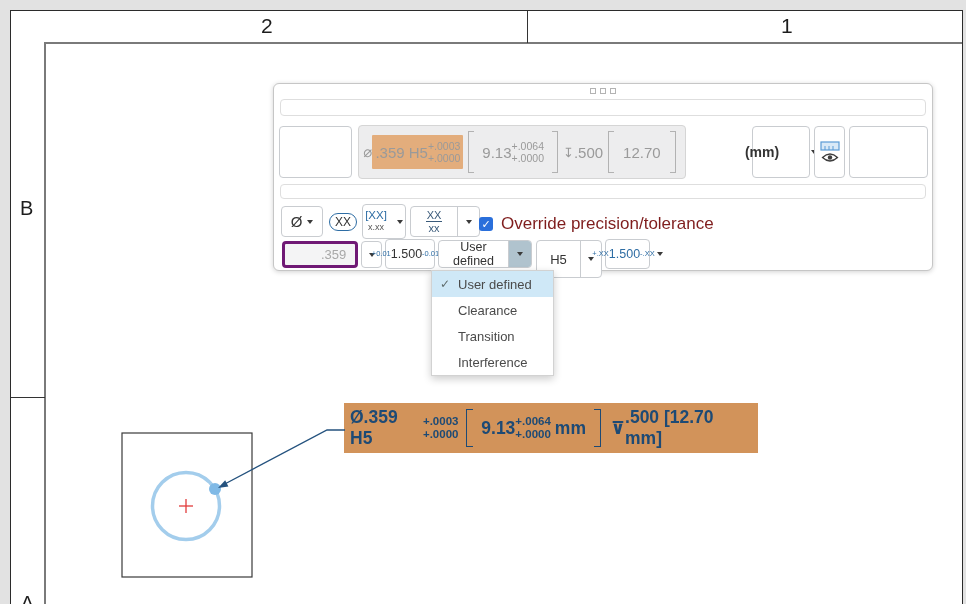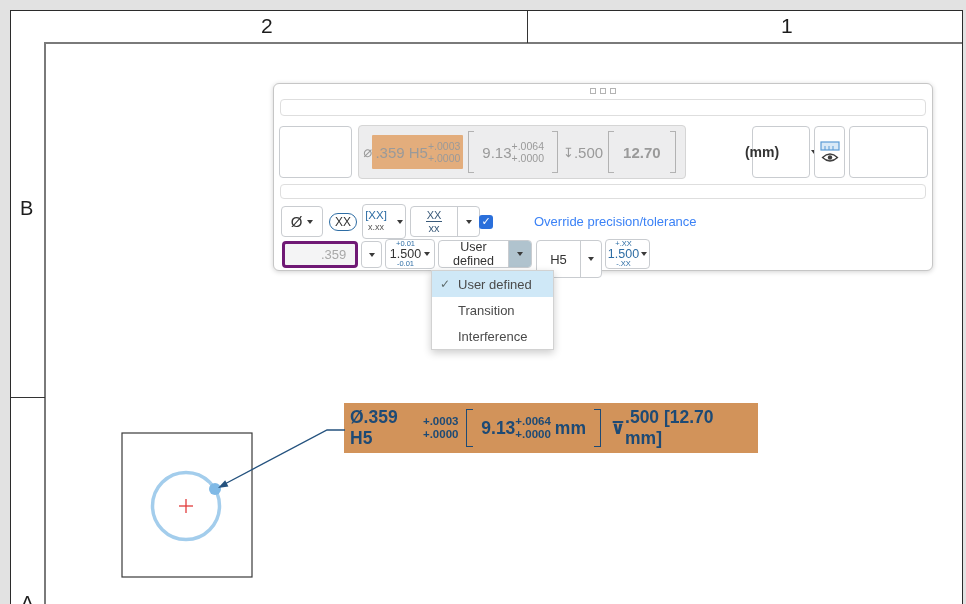--- a/index.html
+++ b/index.html
@@ -37,26 +37,26 @@
 
   
   .oval{border:1.6px solid #2e6da4;border-radius:10px;padding:1px 5px;font-size:12px;color:#333;}
   .dual-top{color:#2e6da4;font-size:11.5px;line-height:1;}
   .dual-bot{color:#555;font-size:9px;line-height:1.2;}
   .frac{display:inline-flex;flex-direction:column;align-items:center;color:#3a5a7a;font-size:11px;line-height:1.1;}
   .frac b{font-weight:normal;border-bottom:1.2px solid #3a5a7a;padding:0 1px;}
   .vdiv{width:0;border-left:1px solid #c9ccd0;align-self:stretch;}
   .checkbox{width:14px;height:14px;background:#2a6fdb;border-radius:3px;color:#fff;font-size:11px;
             display:flex;align-items:center;justify-content:center;line-height:1;}
-  .chk-label{font-size:13px;color:#3b82f6;margin-left:33px;}
+  .chk-label{font-size:17px;color:#7f1d1d;}
 
   
   .dis-input{background:#f4f4f5;border:3px solid #701a75;color:#a8a8a8;font-size:13px;
              display:flex;align-items:center;justify-content:flex-start;border-radius:4px;box-sizing:border-box;padding-left:36px;}
-  .prec{display:inline-flex;flex-direction:column;align-items:center;line-height:1;}
+  .prec{display:inline-flex;flex-direction:row;align-items:center;line-height:1;}
   .prec .t,.prec .b{font-size:7.5px;color:#2e6da4;}
   .prec .m{font-size:12.5px;color:#333;}
   .prec.blue .m{color:#2e6da4;}
   .dd-caret-open{background:#b0c3ce;border-left:1px solid #c9ccd0;display:flex;align-items:center;
                  justify-content:center;width:22px;align-self:stretch;border-radius:0 3px 3px 0;}
 
   
   .menu{position:absolute;left:431px;top:270px;width:121px;background:#fff;border:1px solid #d2d2d2;
         box-shadow:0 3px 8px rgba(0,0,0,.2);z-index:30;}
   .menu-item{height:26px;display:flex;align-items:center;padding:0 10px 0 8px;font-size:13px;color:#4a4a4a;cursor:pointer;}
@@ -144,21 +144,21 @@
         <span style="margin-left:6px;">9.13</span>
         <span class="stack">
           <span>+.0064</span>
           <span>+.0000</span>
         </span>
         <span style="margin-right:6px;"></span>
         <span class="brk r"></span>
         <span class="depth-s">↧</span>
         <span>.500</span>
         <span class="brk l"></span>
-        <span style="margin:8px 7px;font-weight:bold;">12.70</span>
+        <span style="margin:8px 7px;">12.70</span>
         <span class="brk r"></span>
     </div>
     <div class="box btn" style="left:478px;top:42px;width:58px;height:52px;font-weight:bold;font-size:14px;gap:32px;">
       <span>(mm)</span>
         <span class="car"></span>
     </div>
     <div class="box btn" style="left:540px;top:42px;width:31px;height:52px;flex-direction:column;gap:1px;">
       <svg width="20" height="10" viewBox="0 0 20 10">
         <rect x="1" y="1" width="18" height="8" fill="#d9e9f7" stroke="#5b9bd5" stroke-width="1.2"></rect>
         <line x1="5" y1="5" x2="5" y2="9" stroke="#5b9bd5" stroke-width="1"></line>
@@ -240,20 +240,24 @@
     </div>
   </div>
 
   <div class="menu">
     <div class="menu-item sel">
       <span class="ck">✓</span>
       <span>User defined</span>
     </div>
     <div class="menu-item">
       <span class="ck"></span>
+      <span>Clearance</span>
+    </div>
+    <div class="menu-item">
+      <span class="ck"></span>
       <span>Transition</span>
     </div>
     <div class="menu-item">
       <span class="ck"></span>
       <span>Interference</span>
     </div>
   </div>
 
 </div>
 

